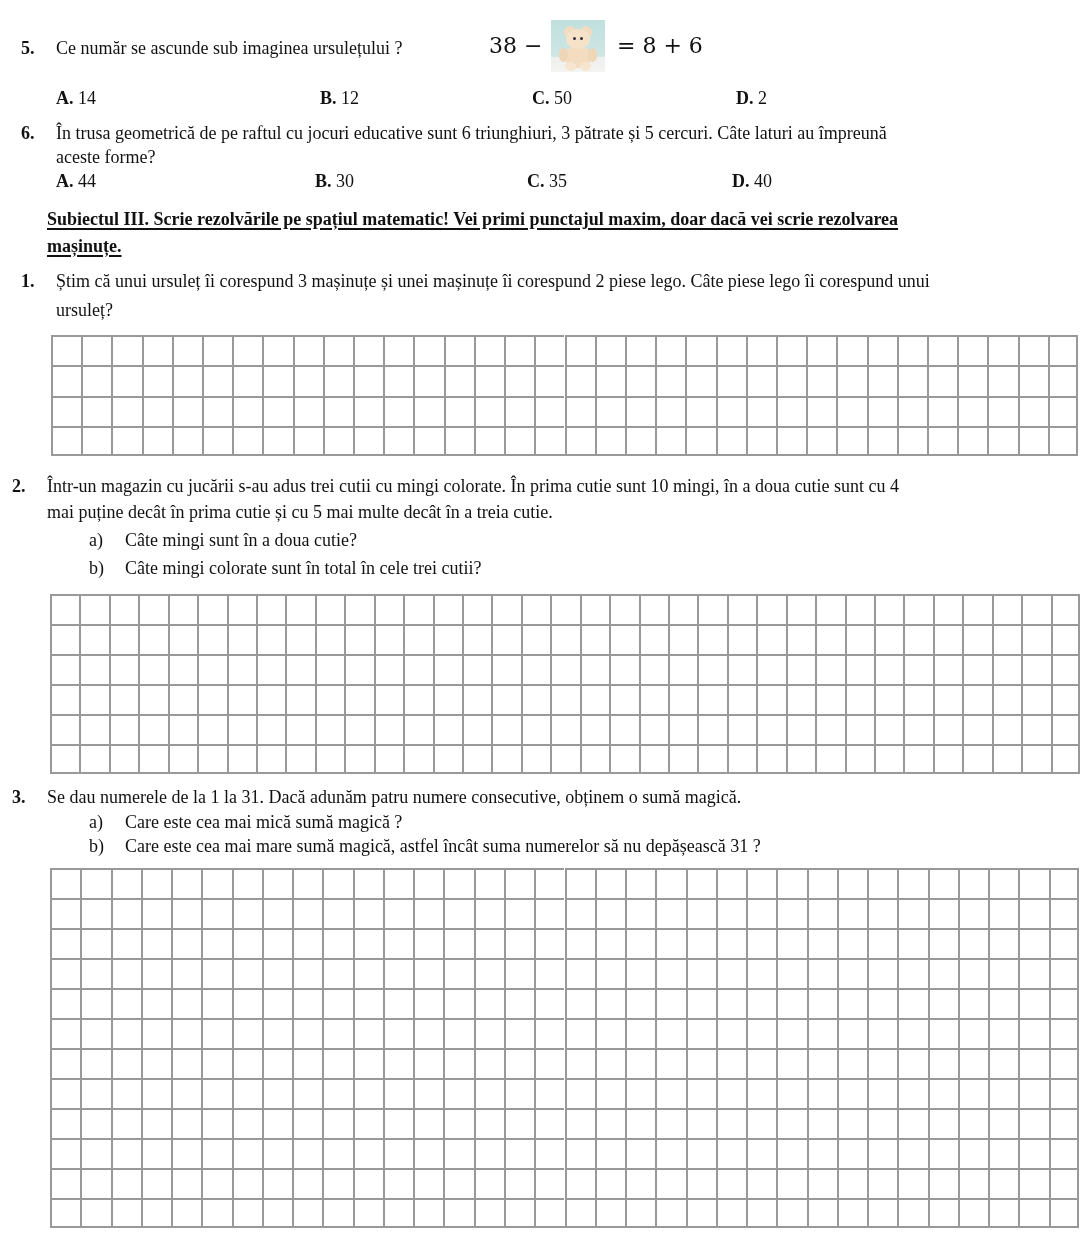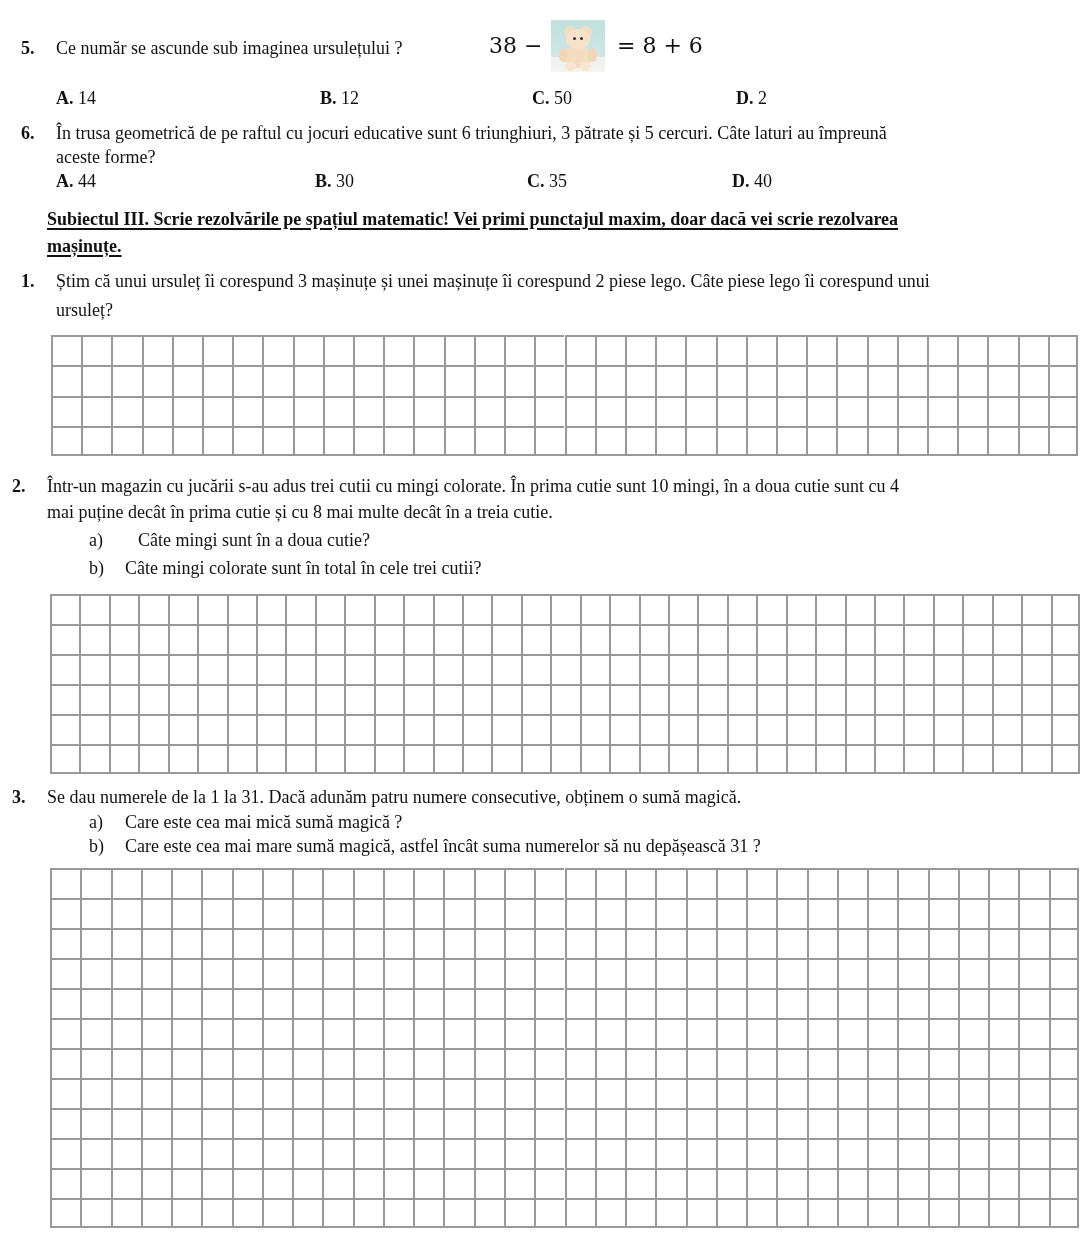--- a/index.html
+++ b/index.html
@@ -209,23 +209,23 @@
     <div class="cell" style="left: 845.765px; top: 90.75px; width: 30.2059px; height: 30.25px;"></div>
     <div class="cell" style="left: 875.971px; top: 90.75px; width: 30.2059px; height: 30.25px;"></div>
     <div class="cell" style="left: 906.176px; top: 90.75px; width: 30.2059px; height: 30.25px;"></div>
     <div class="cell" style="left: 936.382px; top: 90.75px; width: 30.2059px; height: 30.25px;"></div>
     <div class="cell" style="left: 966.588px; top: 90.75px; width: 30.2059px; height: 30.25px;"></div>
     <div class="cell" style="left: 996.794px; top: 90.75px; width: 30.2059px; height: 30.25px;"></div>
   </div>
 
 <div class="abs num" style="left:12px;top:476px;">2.</div>
 <div class="abs" style="left:47px;top:476px;">Într-un magazin cu jucării s-au adus trei cutii cu mingi colorate. În prima cutie sunt 10 mingi, în a doua cutie sunt cu 4</div>
-<div class="abs" style="left:47px;top:502px;">mai puține decât în prima cutie și cu 8 mai multe decât în a treia cutie.</div>
+<div class="abs" style="left:47px;top:502px;">mai puține decât în prima cutie și cu 5 mai multe decât în a treia cutie.</div>
 <div class="abs" style="left:89px;top:530px;">a)</div>
-<div class="abs" style="left:138px;top:530px;">Câte mingi sunt în a doua cutie?</div>
+<div class="abs" style="left:125px;top:530px;">Câte mingi sunt în a doua cutie?</div>
 <div class="abs" style="left:89px;top:558px;">b)</div>
 <div class="abs" style="left:125px;top:558px;">Câte mingi colorate sunt în total în cele trei cutii?</div>
 <div class="grid" id="grid2" style="left:50px;top:594px;width:1030px;height:180px;">
     <div class="cell" style="left: 0px; top: 0px; width: 29.4286px; height: 30px;"></div>
     <div class="cell" style="left: 29.4286px; top: 0px; width: 29.4286px; height: 30px;"></div>
     <div class="cell" style="left: 58.8571px; top: 0px; width: 29.4286px; height: 30px;"></div>
     <div class="cell" style="left: 88.2857px; top: 0px; width: 29.4286px; height: 30px;"></div>
     <div class="cell" style="left: 117.714px; top: 0px; width: 29.4286px; height: 30px;"></div>
     <div class="cell" style="left: 147.143px; top: 0px; width: 29.4286px; height: 30px;"></div>
     <div class="cell" style="left: 176.571px; top: 0px; width: 29.4286px; height: 30px;"></div>

